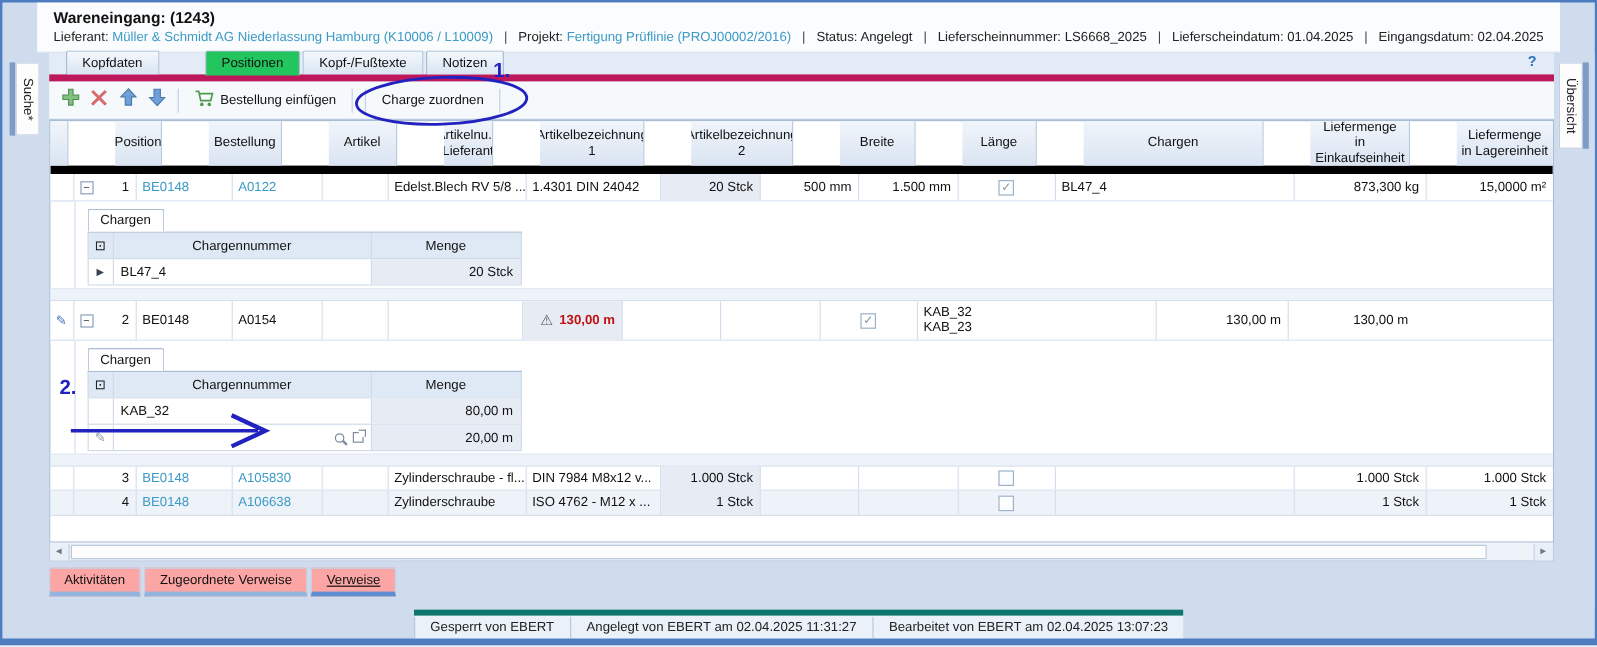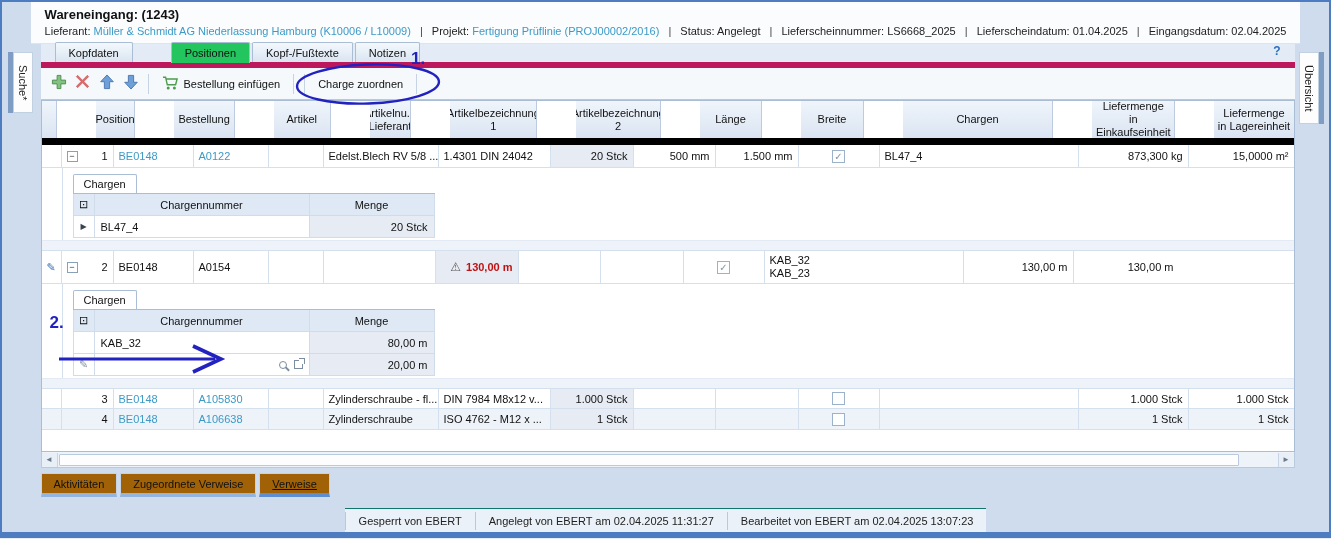--- a/index.html
+++ b/index.html
@@ -114,26 +114,26 @@
     display:flex; align-items:center;}
   .sbtn{ width:16px; height:14px; display:flex; align-items:center; justify-content:center;
     font-size:8px; color:#6b7a8d; background:#e9eff7; cursor:pointer;}
   .sbtn.left{ border-right:1px solid #c6d4e5;}
   .sbtn.rightb{ border-left:1px solid #c6d4e5; margin-left:auto;}
   .sthumb{ height:12px; width:1180px; margin-left:1px; background:#fdfdfe; border:1px solid #b9c9de;
     border-radius:1px; cursor:grab;}
 
   
   .bottomtabs{ height:36px; display:flex; align-items:flex-start; padding-top:5px; gap:3px;}
-  .btab{ background:#a16207; border:1px solid #c3d2e4; border-bottom:4px solid #93b4dd;
+  .btab{ background:#fca5a5; border:1px solid #c3d2e4; border-bottom:4px solid #93b4dd;
     font-size:11px; color:#111; padding:4px 12px 3px 12px; cursor:pointer;}
   .btab.active{ border-bottom-color:#5d8ed2;text-decoration:underline;}
 
   
-  .statusbar{ height:24px; background:#ebf1f8; border-top:1px solid #0f766e; display:flex;
+  .statusbar{ height:24px; background:#ebf1f8; border-top:5px solid #0f766e; display:flex;
     align-items:center; justify-content:flex-end; font-size:11px; color:#222;}
   .sseg{ padding:0 13px; border-left:1px solid #b9c8dc; height:18px; display:flex; align-items:center; white-space:nowrap;}
 </style>
 </head>
 <body>
 
 <div class="window">
 
   <div class="header">
     <div class="title">Wareneingang: (1243)</div>
@@ -234,22 +234,22 @@
 
         <div class="ghead">
           <div class="hcell c0"></div>
           <div class="hcell c1">Position</div>
           <div class="hcell c2">Bestellung</div>
           <div class="hcell c3">Artikel</div>
           <div class="hcell c4">Artikelnu...
 Lieferant</div>
           <div class="hcell c5">Artikelbezeichnung 1</div>
           <div class="hcell c6">Artikelbezeichnung 2</div>
+          <div class="hcell c9">Breite</div>
           <div class="hcell c8">Länge</div>
-          <div class="hcell c9">Breite</div>
           <div class="hcell c11">Chargen</div>
           <div class="hcell c12">Liefermenge
 in Einkaufseinheit</div>
           <div class="hcell c13">Liefermenge
 in Lagereinheit</div>
         </div>
 
         <div class="row" style="height:23px;">
           <div class="cell c0"></div>
           <div class="cell c1">

